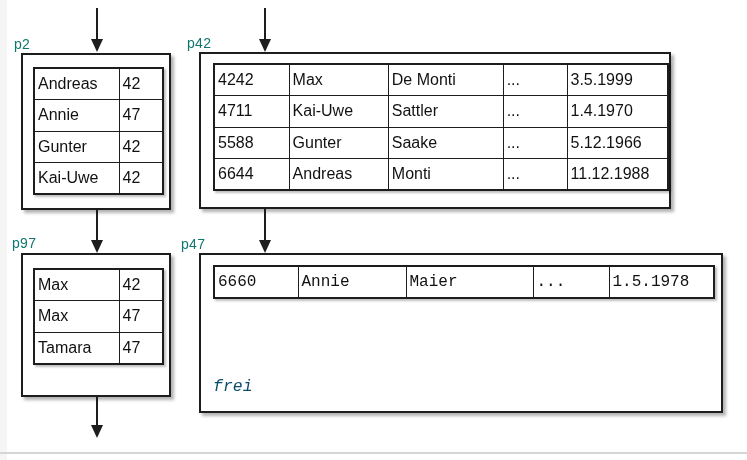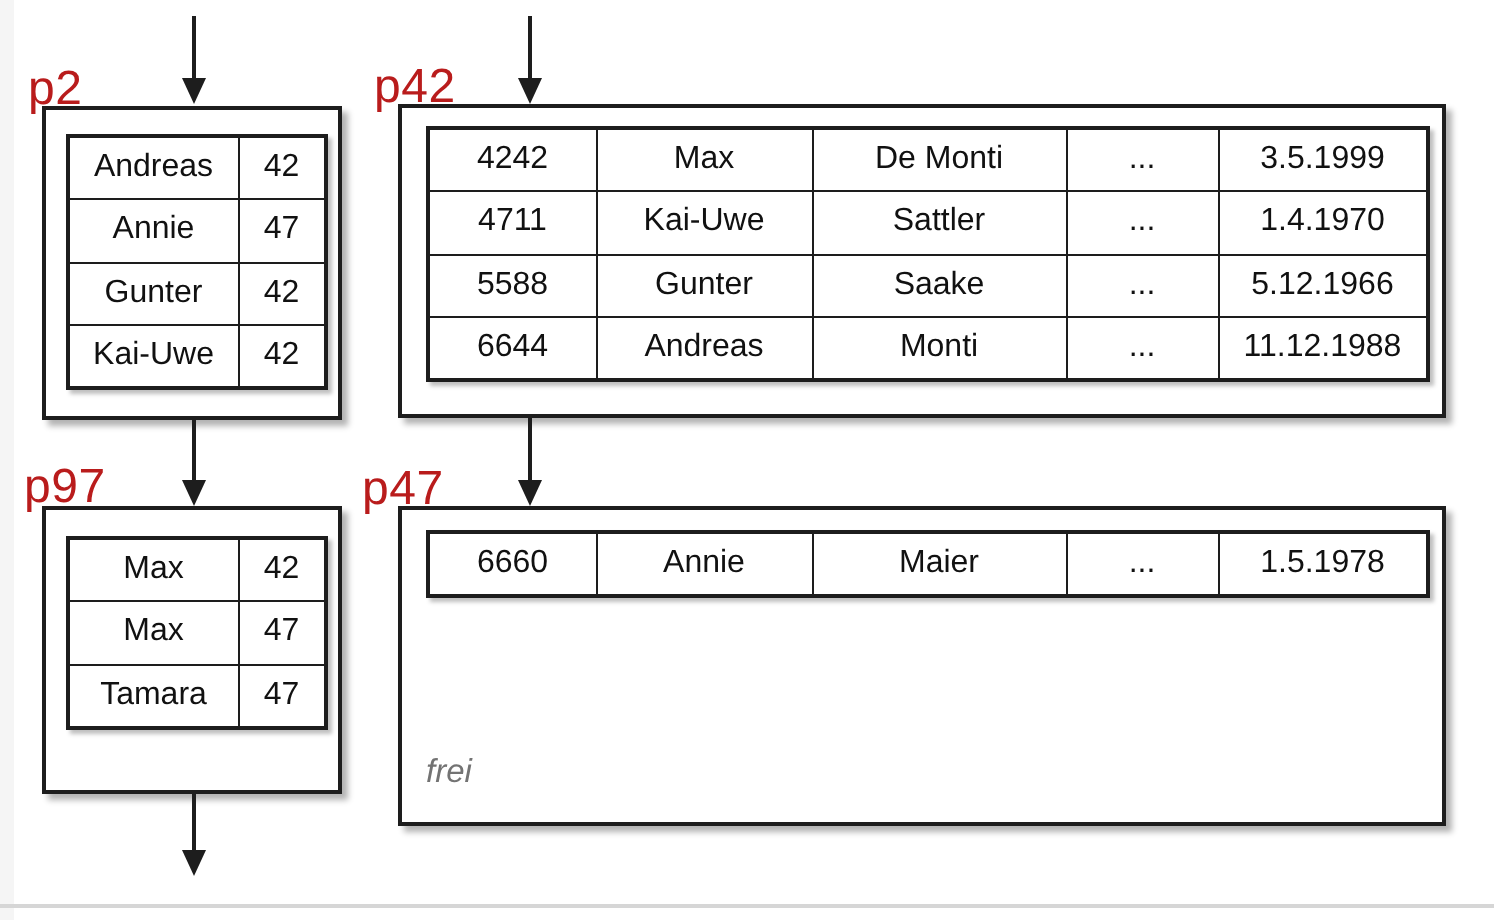--- a/index.html
+++ b/index.html
@@ -26,36 +26,35 @@
     background: #d6d6d6;
   }
   .page {
     position: absolute;
     background: #ffffff;
     border: 2px solid #1d1d1d;
     box-shadow: 3px 3px 3px rgba(0,0,0,0.30);
   }
   .page-label {
     position: absolute;
-    font-size: 24px;
+    font-size: 14px;
     line-height: 19px;
-    color: #b91c1c;
+    color: #0f766e;
     letter-spacing: 0.3px;
   }
   table.rec {
     position: absolute;
     border-collapse: collapse;
     background: #ffffff;
     border: 2px solid #1d1d1d;
     box-shadow: 2px 2px 2px rgba(0,0,0,0.25);
     table-layout: fixed;
   }
   table.rec td {
     border: 1.5px solid #1d1d1d;
-    text-align: center;
     vertical-align: middle;
     font-size: 16px;
     height: 31.5px;
     padding: 0 3px;
     white-space: nowrap;
     overflow: hidden;
   }
   
   .c-name { width: 85px; }
   .c-num  { width: 44px; }
@@ -65,21 +64,21 @@
   .c-last  { width: 127px; }
   .c-dots  { width: 76px; }
   .c-date  { width: 105px; }
 
   .frei-label {
     position: absolute;
     left: 12px;
     top: 122px;
     font-style: italic;
     font-size: 16.5px;
-    color: #737373;
+    color: #0c4a6e;
   }
   
   .arrow {
     position: absolute;
     width: 12px;
     display: flex;
     flex-direction: column;
     align-items: center;
   }
   .arrow-line {
@@ -130,21 +129,21 @@
         <td class="c-num">42</td>
       </tr>
       <tr>
         <td class="c-name">Kai-Uwe</td>
         <td class="c-num">42</td>
       </tr>
     </tbody>
       </table>
   </div>
 
-  <div class="page" style="left:199px; top:52px; width:524px; height:157px;">
+  <div class="page" style="left:199px; top:52px; width:472px; height:157px;">
     <table class="rec" style="left:12px; top:9px;">
       <tbody>
           <tr>
         <td class="c-id">4242</td>
         <td class="c-first">Max</td>
         <td class="c-last">De Monti</td>
         <td class="c-dots">...</td>
         <td class="c-date">3.5.1999</td>
       </tr>
       <tr>
@@ -193,21 +192,21 @@
         <td class="c-num">47</td>
       </tr>
       <tr>
         <td class="c-name">Tamara</td>
         <td class="c-num">47</td>
       </tr>
     </tbody>
       </table>
   </div>
 
-  <div class="page" style="left:199px; top:253px; width:524px; height:160px;">
+  <div class="page" style="left:199px; top:253px; width:524px; height:160px;font-family:Liberation Mono, monospace;">
     <table class="rec" style="left:12px; top:10px;">
       <tbody>
           <tr>
         <td class="c-id">6660</td>
         <td class="c-first">Annie</td>
         <td class="c-last">Maier</td>
         <td class="c-dots">...</td>
         <td class="c-date">1.5.1978</td>
       </tr>
     </tbody>

